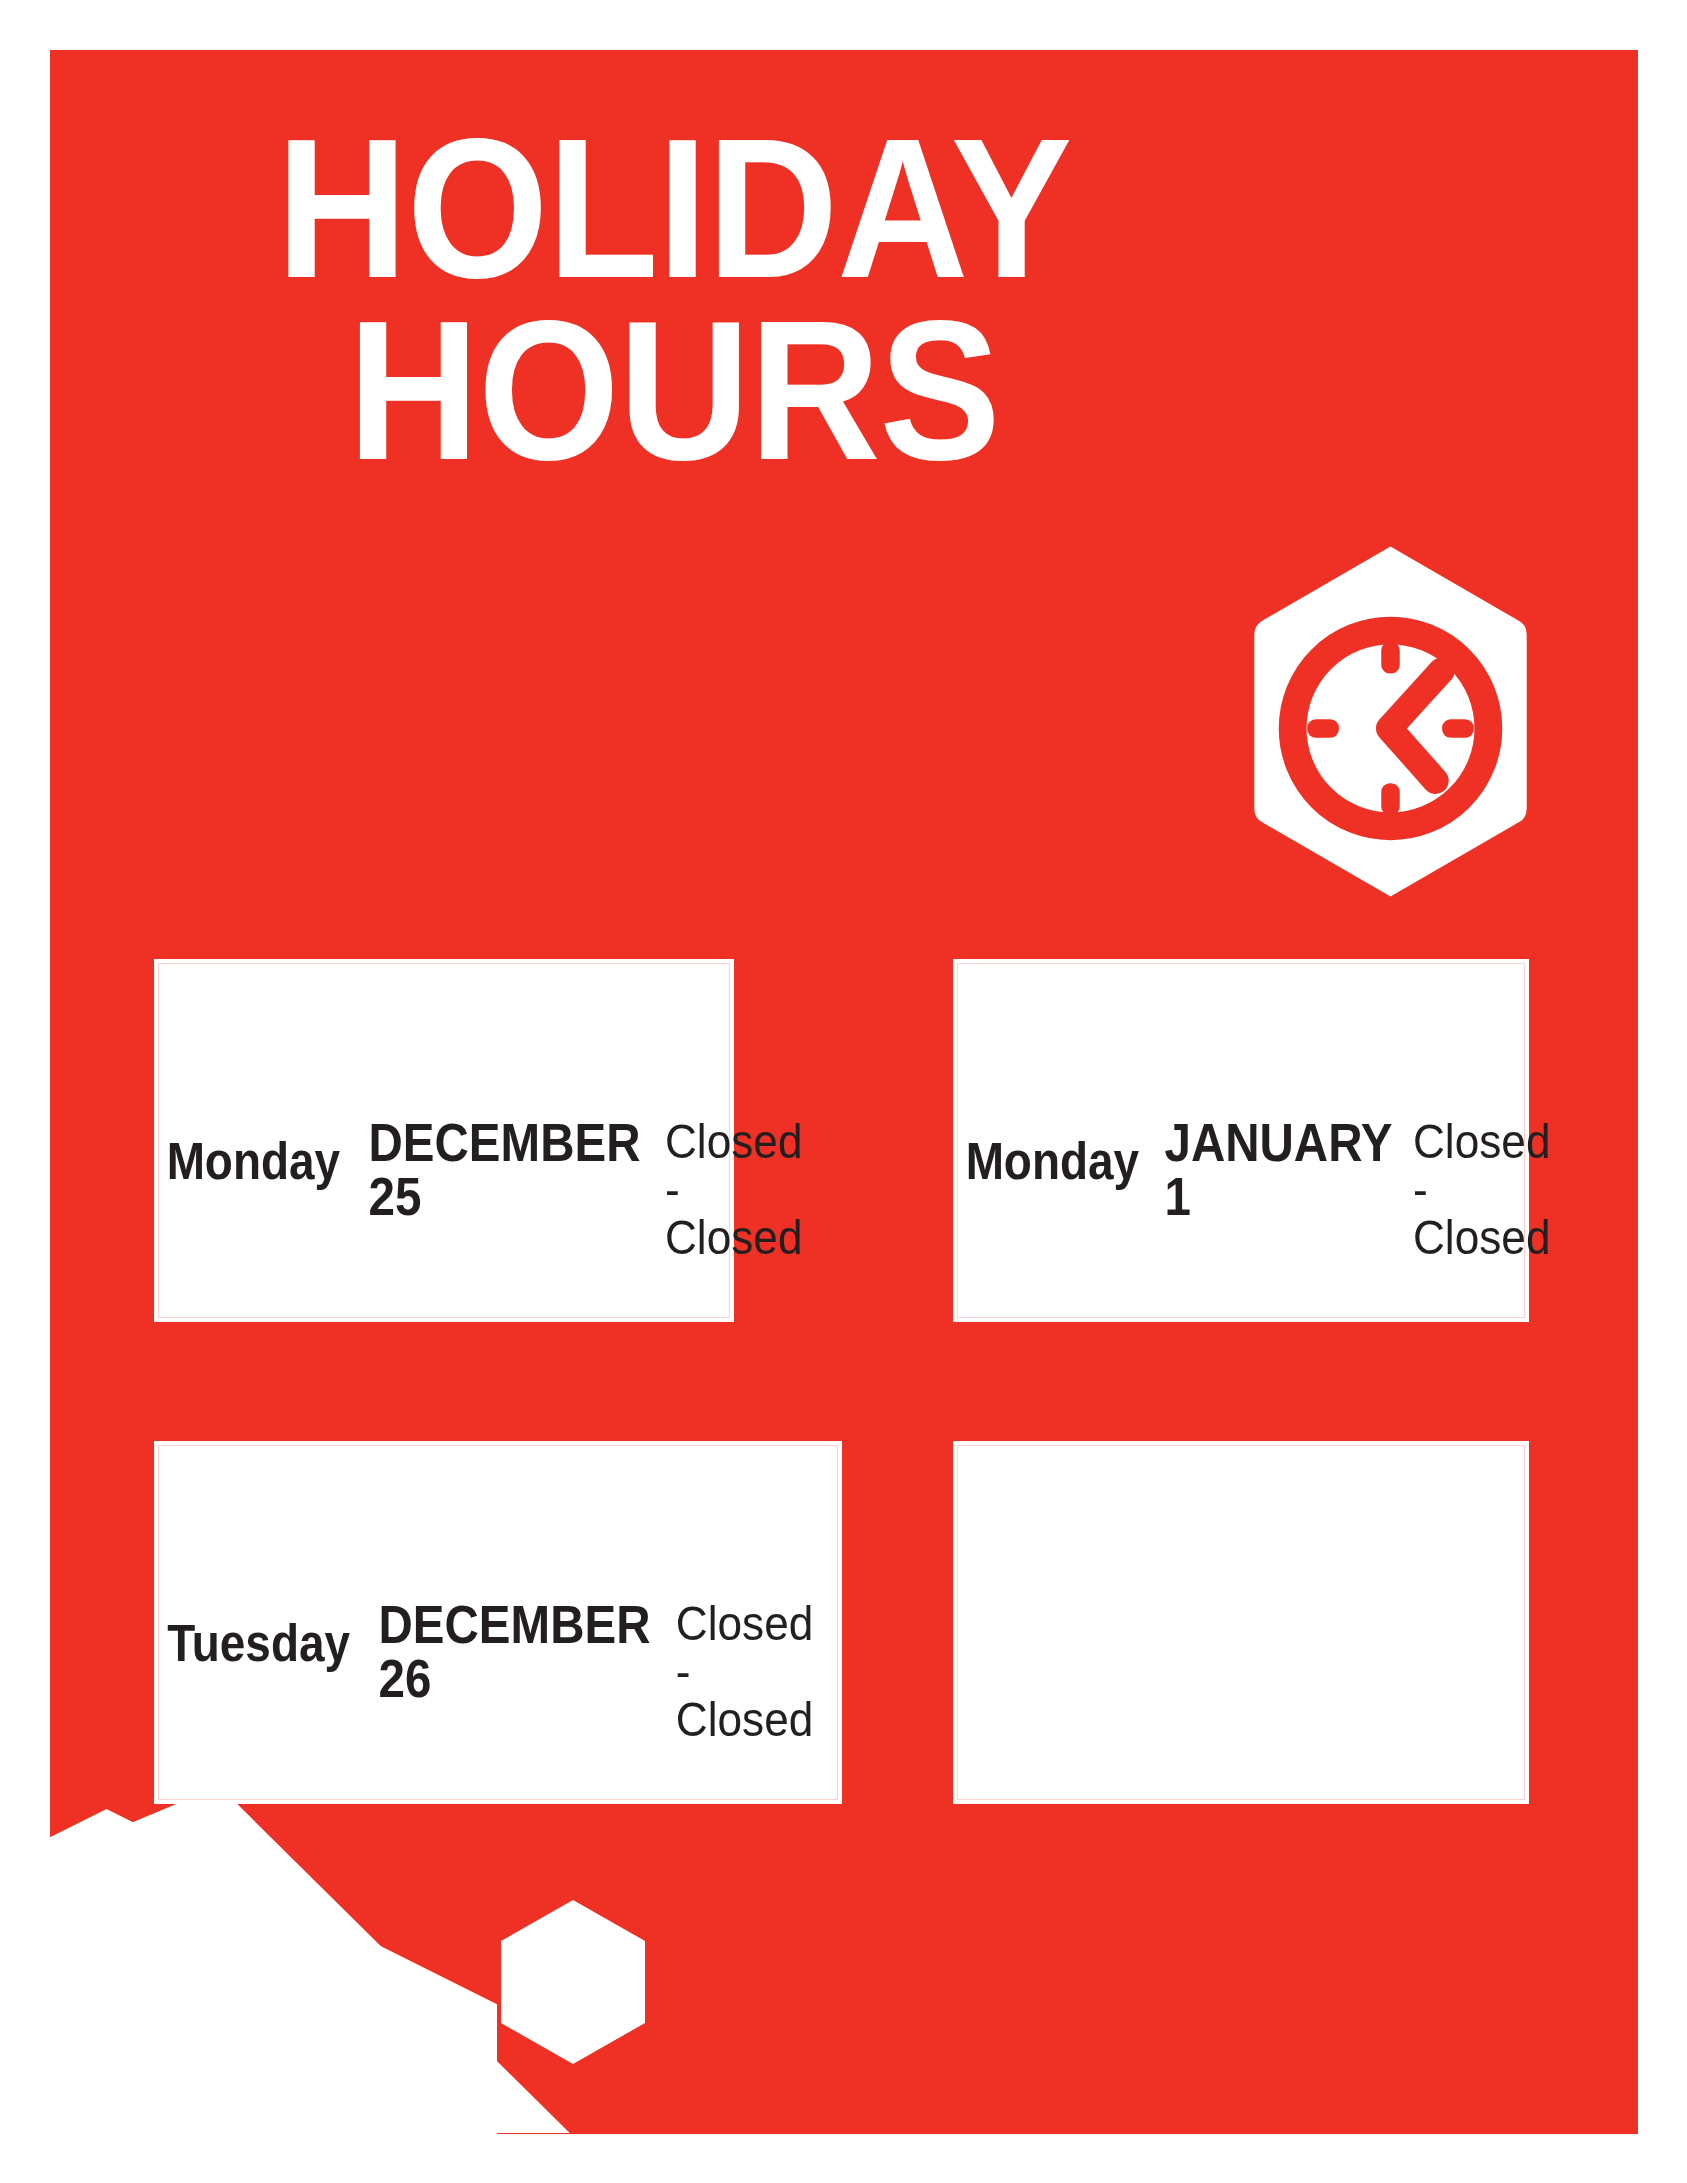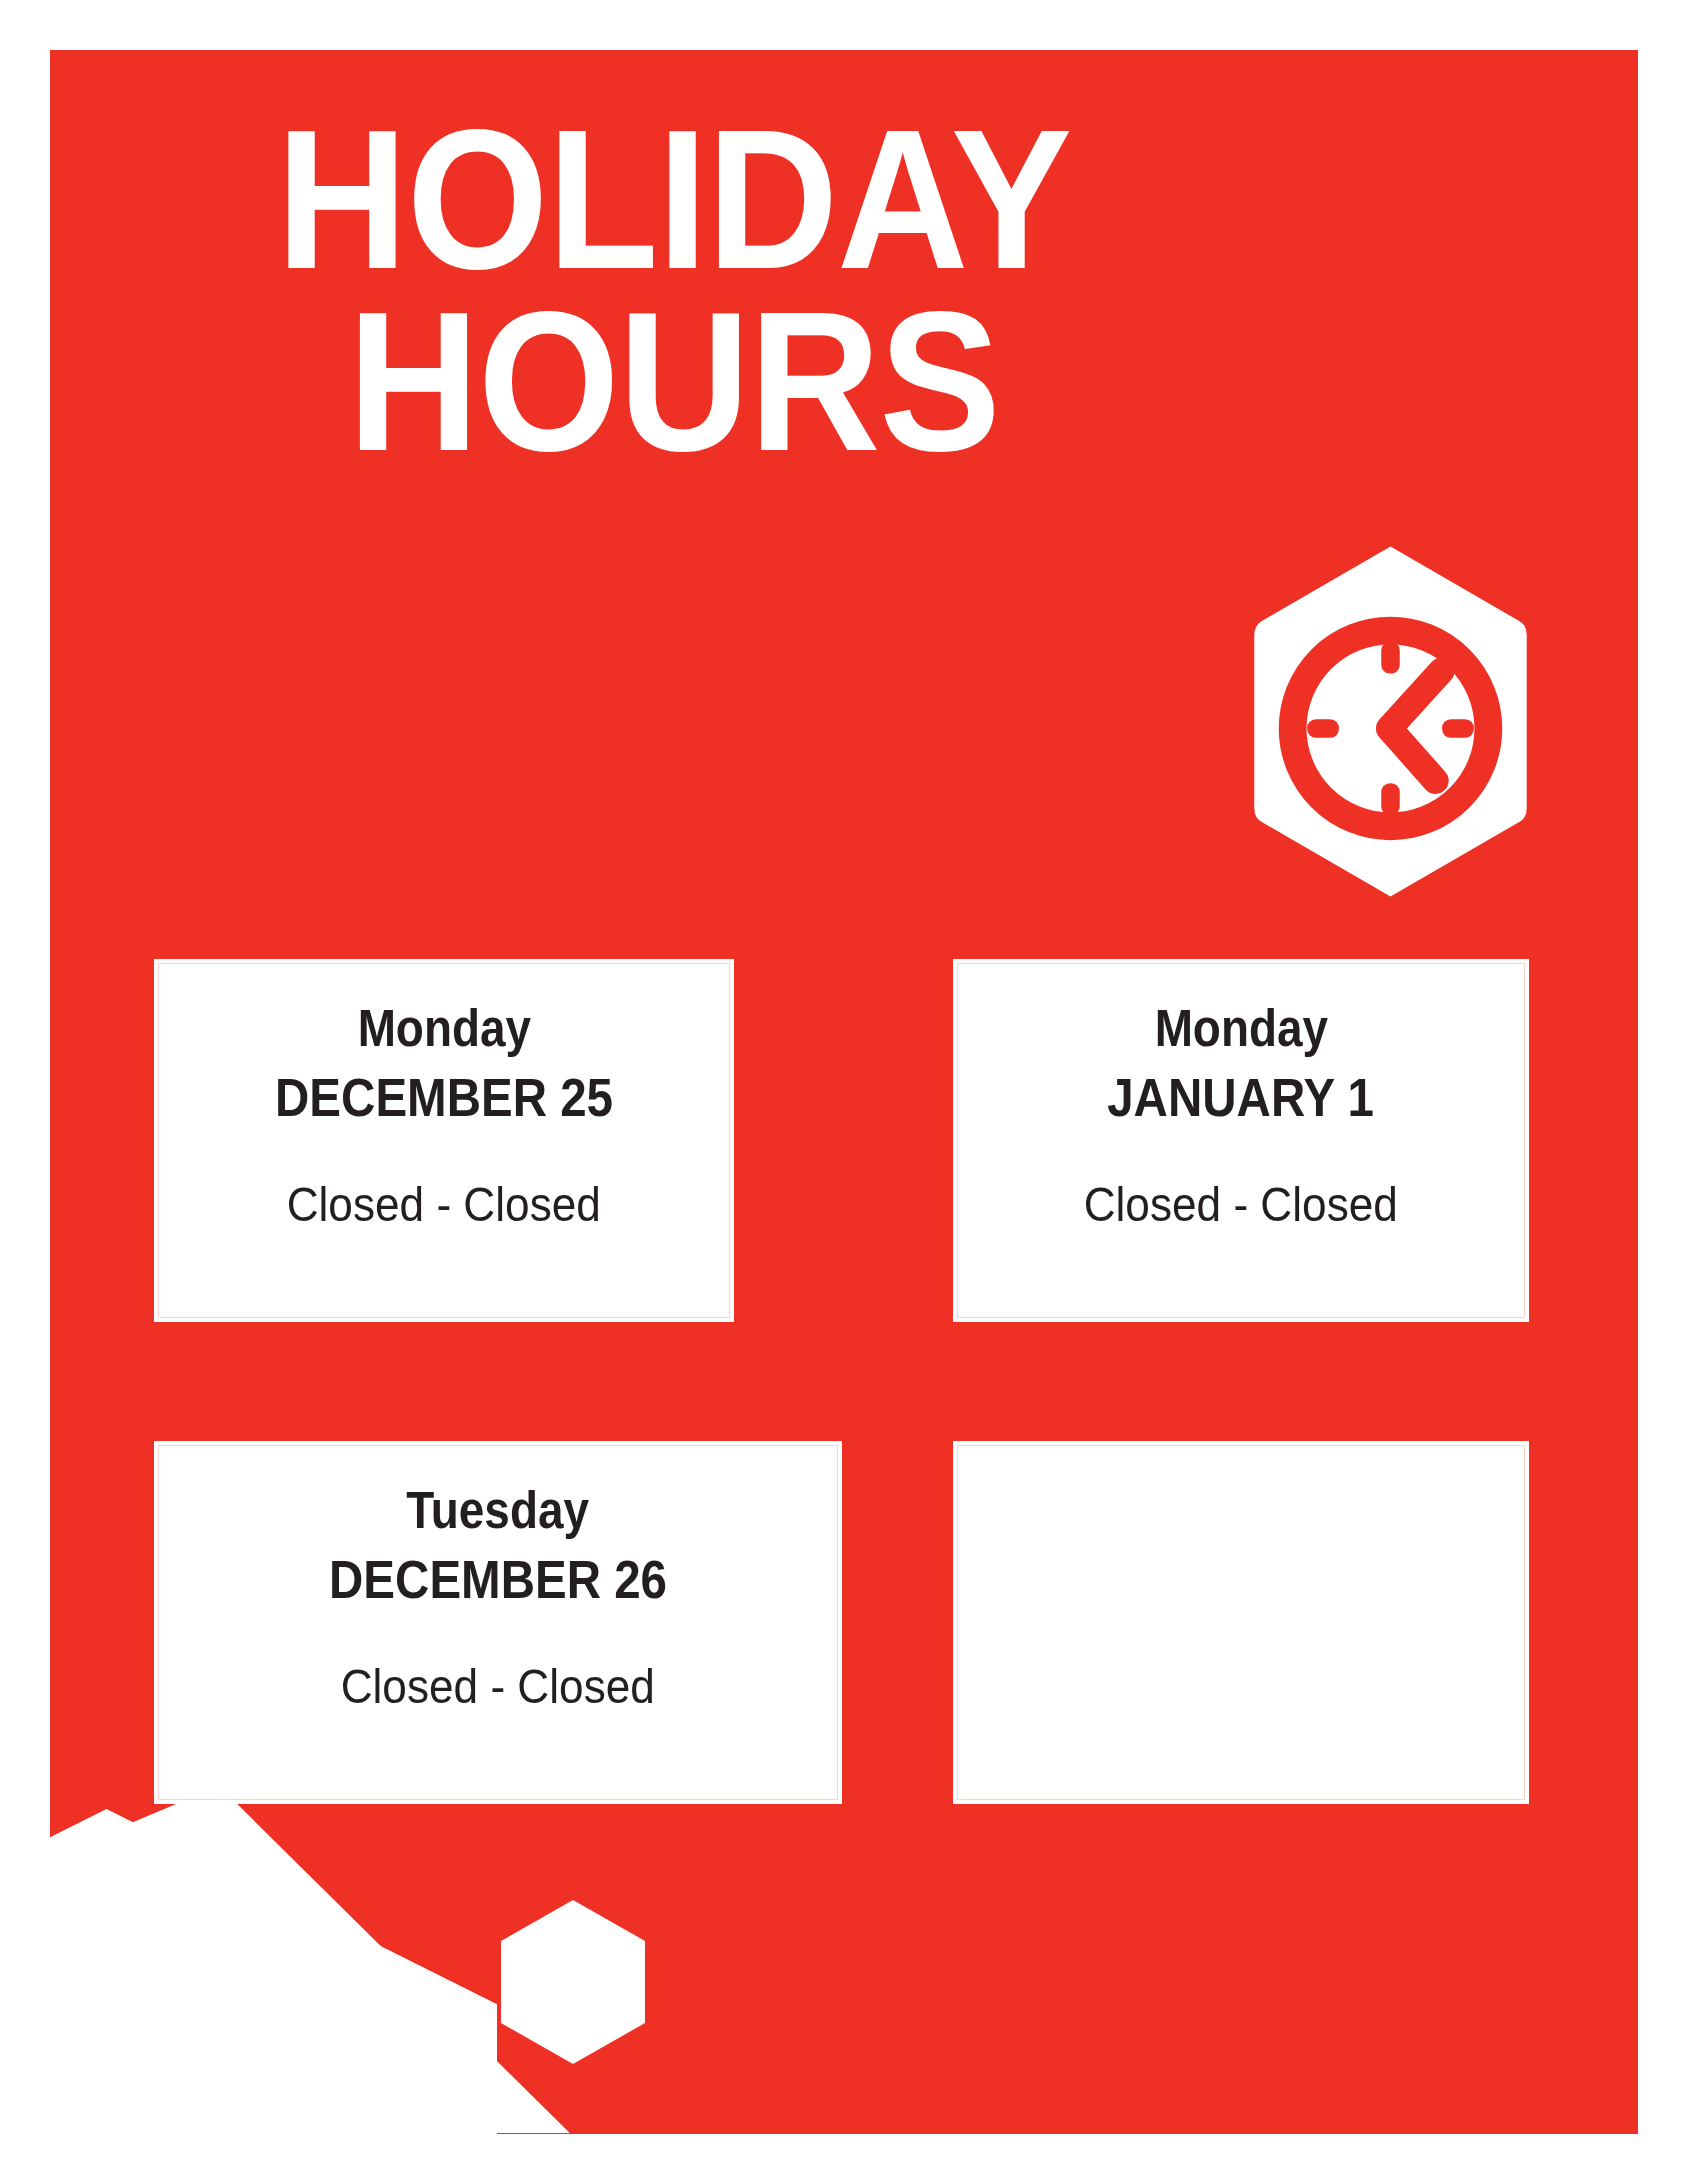--- a/index.html
+++ b/index.html
@@ -21,21 +21,21 @@
   .hex-big{position:absolute;left:-284px;top:1809px;width:781px;height:781px;
            background:#ffffff;
            clip-path:polygon(50% 0%, 100% 25%, 100% 75%, 50% 100%, 0% 75%, 0% 25%);}
 
   
   .hex-small{position:absolute;left:501px;top:1900px;width:144px;height:164px;
              background:#ffffff;
              clip-path:polygon(50% 0%, 100% 25%, 100% 75%, 50% 100%, 0% 75%, 0% 25%);}
 
   
-  .header{position:absolute;left:50px;top:109px;width:1320px;}
+  .header{position:absolute;left:50px;top:118px;width:1320px;}
   .title{color:#ffffff;font-weight:700;font-size:198px;line-height:0.92;
          letter-spacing:-1.3px;text-align:center;margin:0;
          font-family:"Liberation Sans Narrow","Liberation Sans",sans-serif;
          transform:scaleX(0.92);transform-origin:center top;
          padding-right:79px;box-sizing:border-box;}
   .title .l2{display:block;}
   .subtitle{color:#ffffff;font-weight:700;font-size:45px;text-align:center;
             margin:41px 0 0 0;padding-right:212px;letter-spacing:0px;}
 
   
@@ -46,22 +46,22 @@
   .cards{position:absolute;left:154px;top:959px;width:1374px;height:842px;}
   .card{position:absolute;background:#ffffff;box-sizing:border-box;
         border:3.3px solid #ffffff;outline:1.3px solid rgba(238,49,36,.22);
         outline-offset:-5.3px;}
   .card.c0{left:0;       top:0;    width:580px;height:363px;}
   .card.c1{left:799px;  top:0;    width:576px;height:363px;}
   .card.c2{left:0;       top:482px;width:688px;height:363px;}
   .card.c3{left:799px;  top:482px;width:576px;height:363px;}
 
   .card-inner{position:absolute;left:0;right:0;top:0;bottom:0;
-              display:flex;flex-direction:column;align-items:center;
-              padding-top:41px;box-sizing:border-box;text-align:center;}
+              display:flex;flex-direction:row;align-items:center;
+              padding-top:41px;box-sizing:border-box;}
   .day{color:#231f20;font-weight:700;font-size:51px;line-height:1.0;
        font-family:"Liberation Sans Narrow","Liberation Sans",sans-serif;
        transform:scaleX(0.9);}
   .date{color:#231f20;font-weight:700;font-size:54px;line-height:1.0;
         margin-top:16px;letter-spacing:0px;
         font-family:"Liberation Sans Narrow","Liberation Sans",sans-serif;
         transform:scaleX(0.88);}
   .hours{color:#231f20;font-weight:400;font-size:48px;line-height:1.0;
          margin-top:57px;
          font-family:"Liberation Sans Narrow","Liberation Sans",sans-serif;

